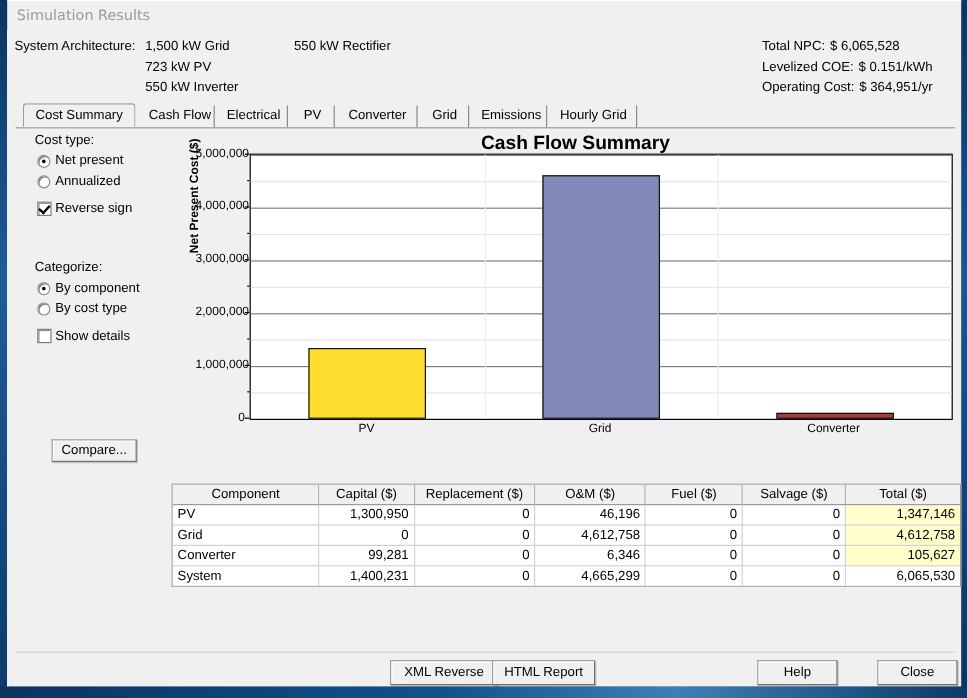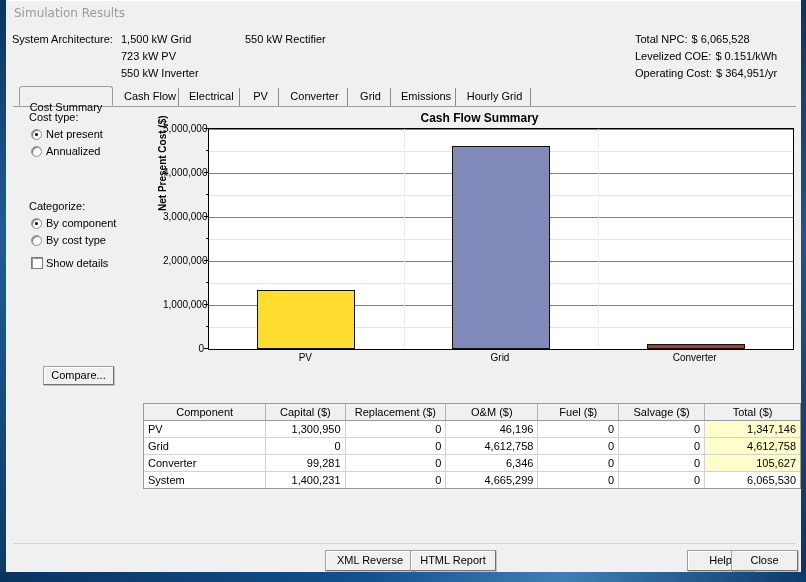--- a/index.html
+++ b/index.html
@@ -67,21 +67,21 @@
     text-align:center;
     background:#f0f0f0;
     border-right:1px solid #8a8a8a;
     color:#000;
   }
   .tab.active{
     background:#f0f0f0;
     border:1px solid #9c9c9c;
     border-bottom:1px solid #f0f0f0;
     border-top-left-radius:3px;border-top-right-radius:3px;
-    height:20px;top:-2px;padding-top:14px;
+    height:20px;top:-2px;padding-top:3px;
     z-index:5;
   }
   #tabline{
     position:absolute;left:6px;top:81px;width:783px;height:1px;background:#9c9c9c;
   }
 
   
   #options{position:absolute;left:22px;top:86px;width:130px;}
   .opt-head{margin:0 0 3px 0;font-size:11px;}
   .opt-row{position:relative;height:17px;padding-left:17px;line-height:16px;font-size:11px;}
@@ -121,21 +121,21 @@
     cursor:default;
   }
 
   
   #chartpanel{
     position:absolute;left:156px;top:86px;width:633px;height:283px;
     background:#f0f0f0;
   }
   #charttitle{
     position:absolute;left:0;top:0;width:633px;text-align:center;
-    font-weight:bold;font-size:12px;
+    font-weight:bold;font-size:16px;
   }
   #ylabel{
     position:absolute;left:-6px;top:100px;
     transform:rotate(-90deg);transform-origin:left top;
     font-size:10px;font-weight:bold;white-space:nowrap;
   }
   #plot{
     position:absolute;left:45px;top:17px;width:586px;height:222px;
     background:#ffffff;
     border:1px solid #000;
@@ -236,20 +236,24 @@
         <span class="radio on"></span>
         <span>Net present</span>
       </div>
       <div class="opt-row">
         <span class="radio"></span>
         <span>Annualized</span>
       </div>
 
       <div style="height:6px"></div>
 
+      <div class="opt-row">
+        <span class="checkbox on"></span>
+        <span>Reverse sign</span>
+      </div>
 
       <div style="height:34px"></div>
 
       <div class="opt-head">Categorize:</div>
 
       <div class="opt-row">
         <span class="radio on"></span>
         <span>By component</span>
       </div>
       <div class="opt-row">
@@ -364,18 +368,18 @@
               <td class="total plain">6,065,530</td>
             </tr>
           </tbody>
       </table>
     </div>
 
     <div id="sepline"></div>
     <div id="bottombar">
       <div class="btn" style="left:318px;top:7px;width:90px;height:21px;line-height:19px;">XML Reverse</div>
       <div class="btn" style="left:403px;top:7px;width:86px;height:21px;line-height:19px;">HTML Report</div>
-      <div class="btn" style="left:680px;top:7px;width:67px;height:21px;line-height:19px;">Help</div>
+      <div class="btn" style="left:624px;top:7px;width:67px;height:21px;line-height:19px;">Help</div>
       <div class="btn" style="left:724px;top:7px;width:67px;height:21px;line-height:19px;">Close</div>
     </div>
 
   </div>
 </div>
 
 </body></html>

